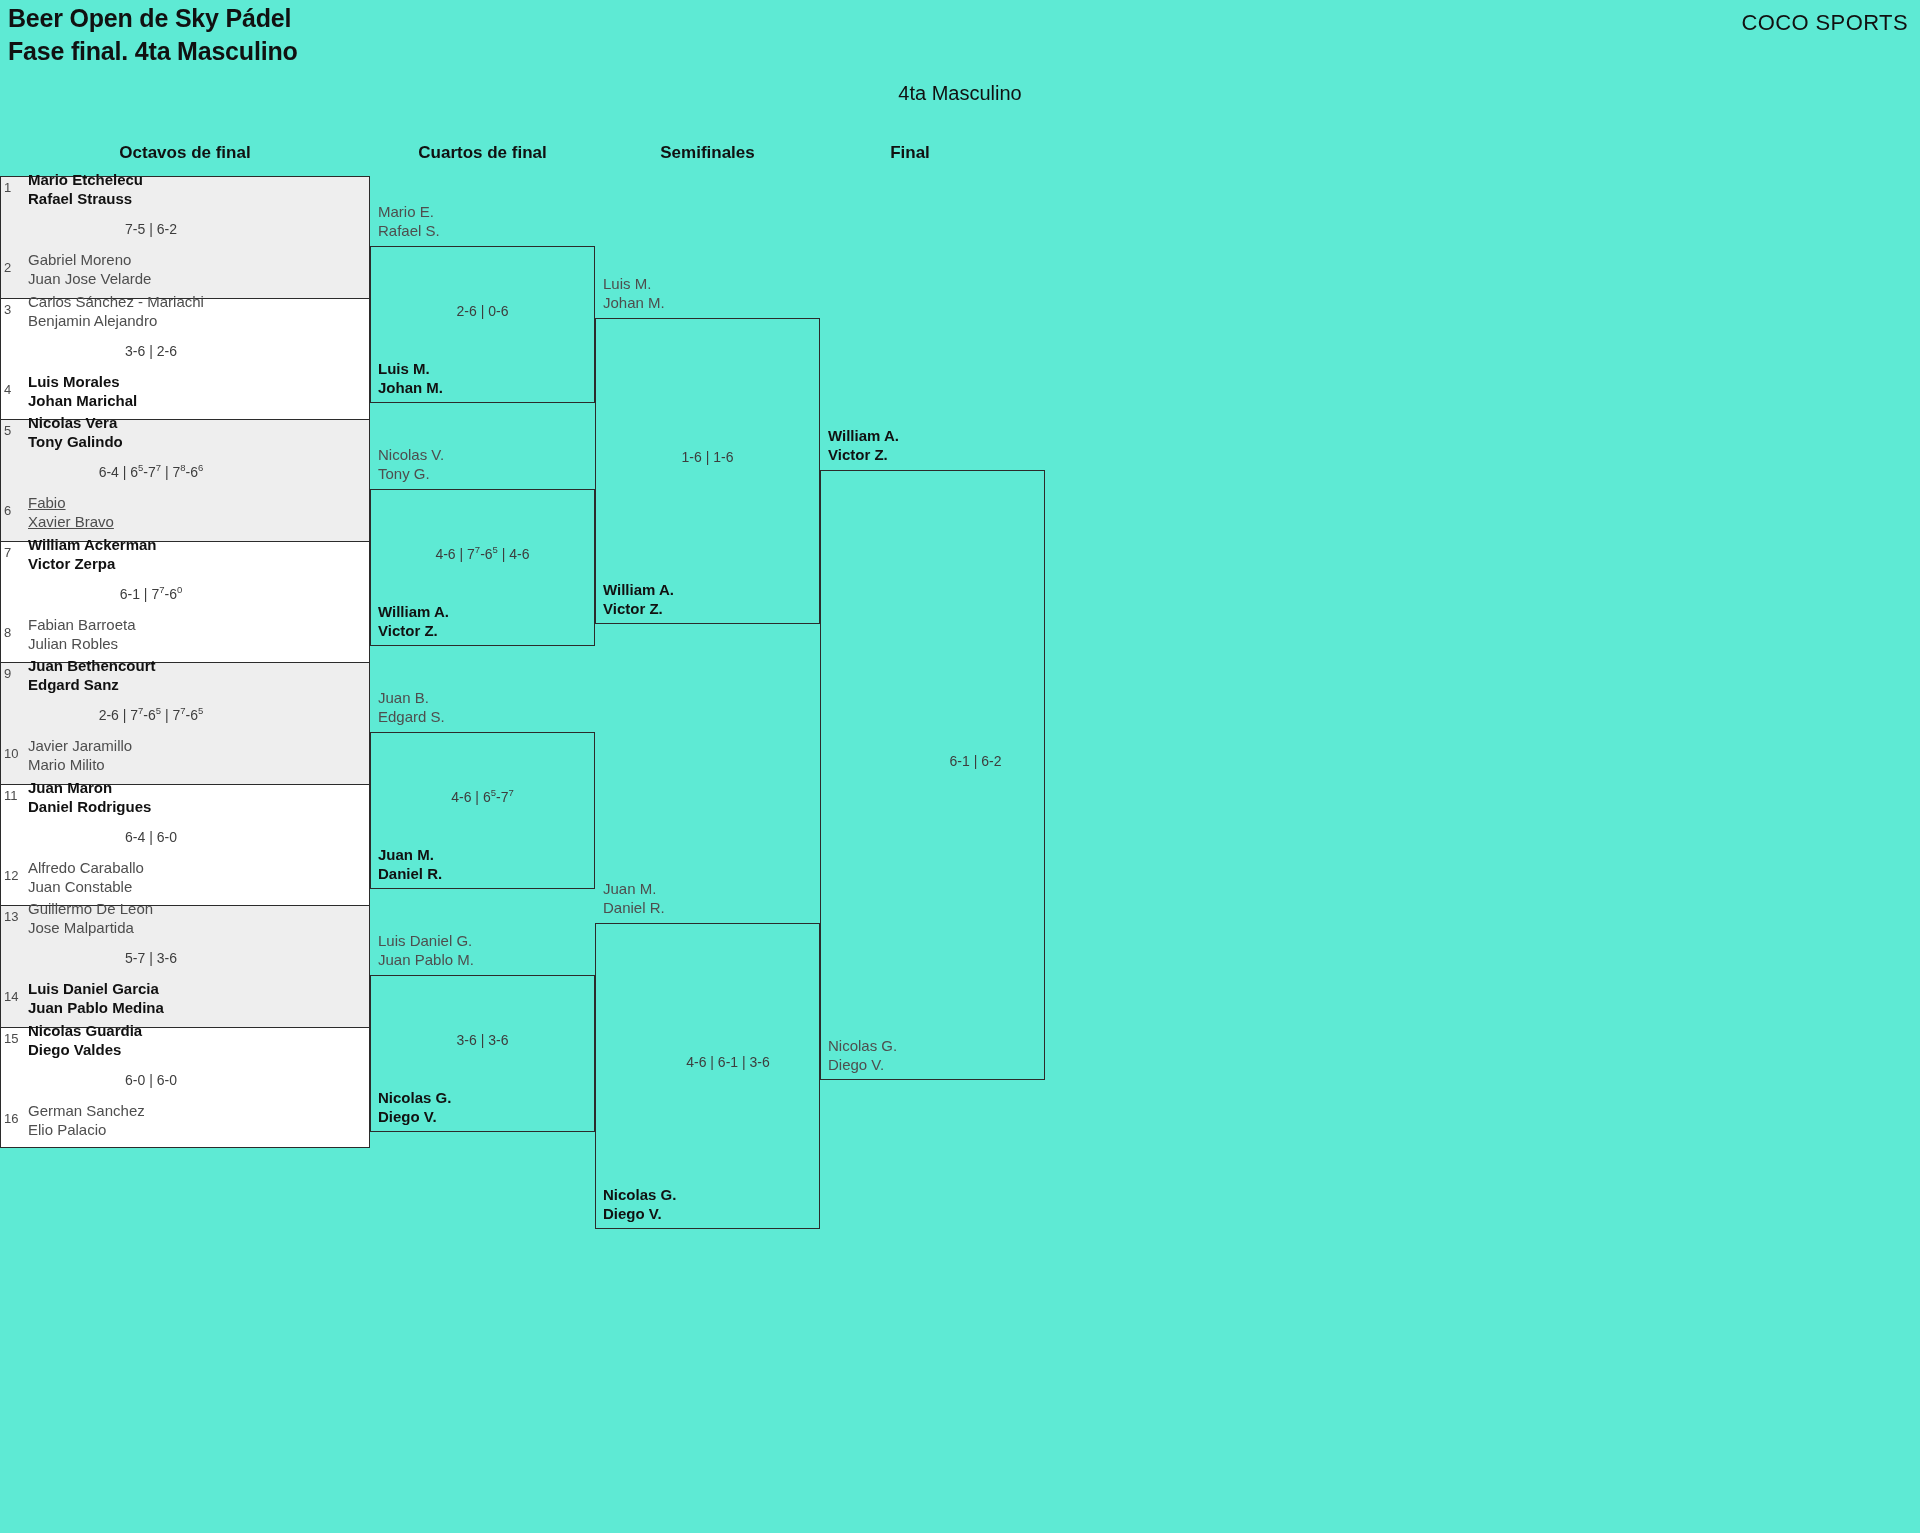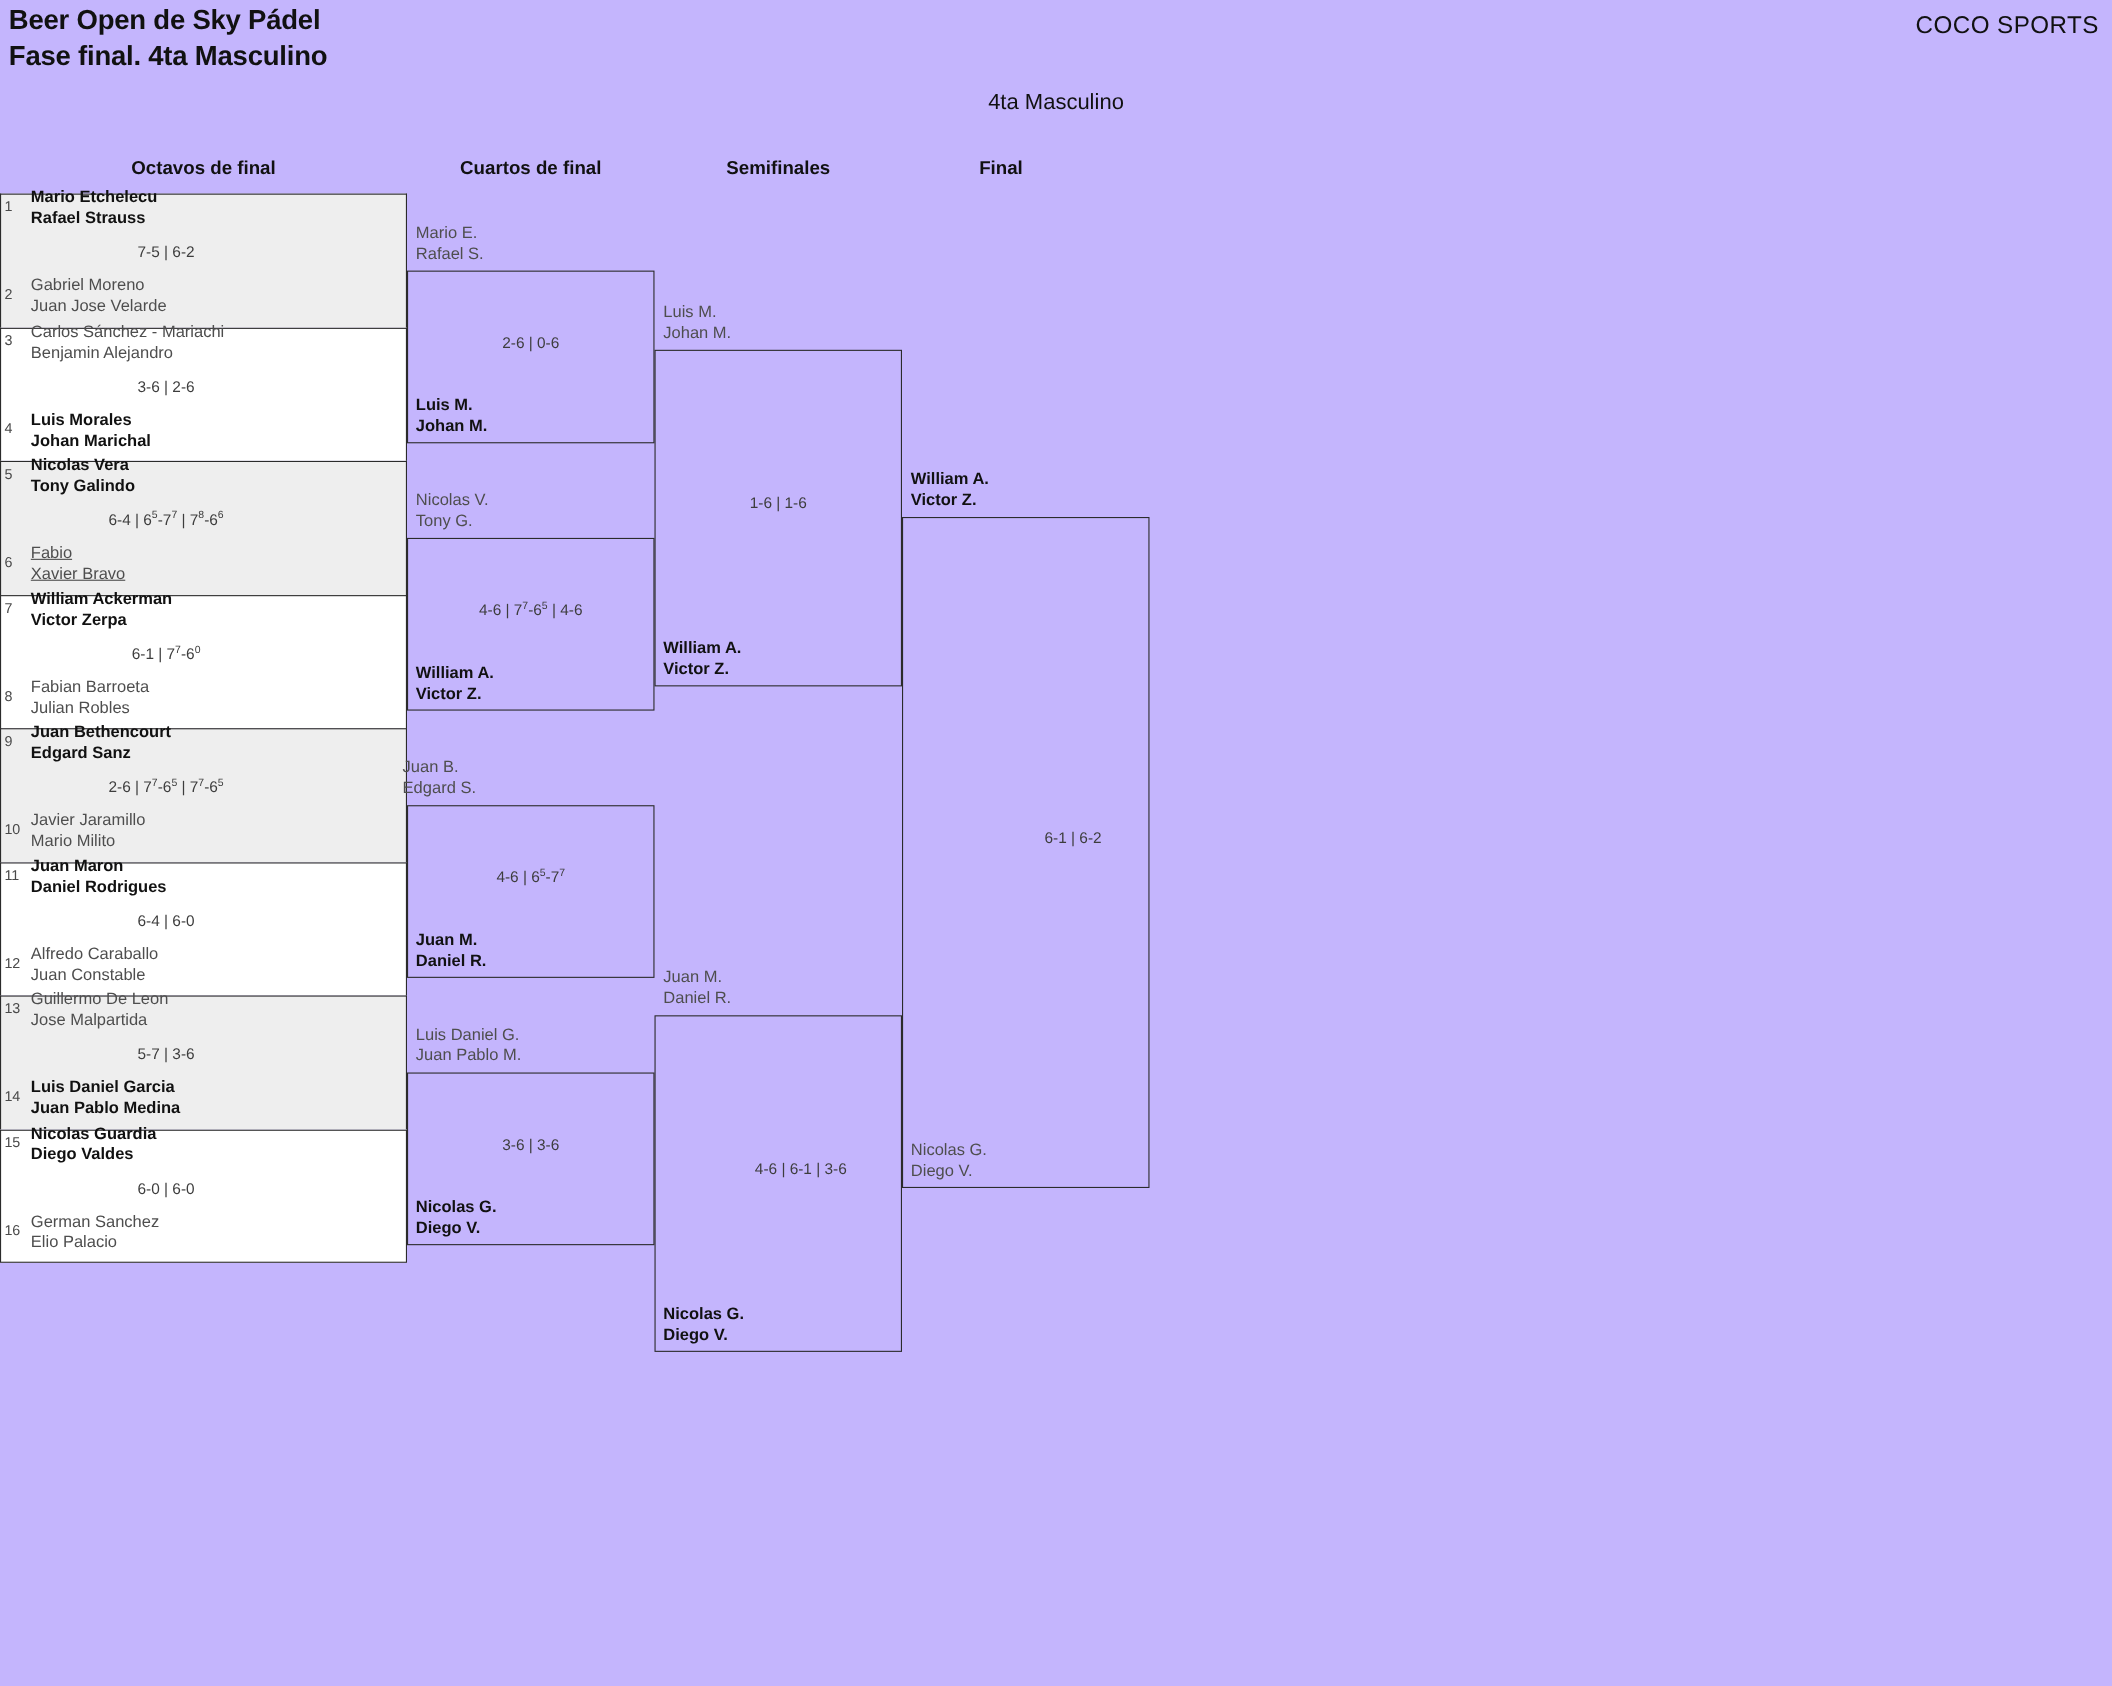--- a/index.html
+++ b/index.html
@@ -11,21 +11,21 @@
   body {
     font-family: "Liberation Sans", sans-serif;
     color: #1a1a1a;
     -webkit-font-smoothing: antialiased;
   }
   #page {
     position: relative;
     width: 1920px;
     height: 1533px;
     overflow: hidden;
-    background: #c4b5fd;
+    background: #5eead4;
   }
 
   
   #header-title {
     position: absolute;
     left: 8px;
     top: 2px;
     font-size: 25px;
     font-weight: 700;
     line-height: 1.3;
@@ -226,21 +226,21 @@
       <div class="adv-team winner" style="left: 378px; top: 359px;">Luis M.
 Johan M.</div>
       <div class="conn-score" style="left: 370px; width: 225px; top: 302.5px;">2-6 | 0-6</div>
       <div class="conn" style="left: 370px; top: 489px; width: 225px; height: 157px;"></div>
       <div class="adv-team loser" style="left: 378px; top: 445px;">Nicolas V.
 Tony G.</div>
       <div class="adv-team winner" style="left: 378px; top: 602px;">William A.
 Victor Z.</div>
       <div class="conn-score" style="left: 370px; width: 225px; top: 545.5px;">4-6 | 7<sup>7</sup>-6<sup>5</sup> | 4-6</div>
       <div class="conn" style="left: 370px; top: 732px; width: 225px; height: 157px;"></div>
-      <div class="adv-team loser" style="left: 366px; top: 688px;">Juan B.
+      <div class="adv-team loser" style="left: 378px; top: 688px;">Juan B.
 Edgard S.</div>
       <div class="adv-team winner" style="left: 378px; top: 845px;">Juan M.
 Daniel R.</div>
       <div class="conn-score" style="left: 370px; width: 225px; top: 788.5px;">4-6 | 6<sup>5</sup>-7<sup>7</sup></div>
       <div class="conn" style="left: 370px; top: 975px; width: 225px; height: 157px;"></div>
       <div class="adv-team loser" style="left: 378px; top: 931px;">Luis Daniel G.
 Juan Pablo M.</div>
       <div class="adv-team winner" style="left: 378px; top: 1088px;">Nicolas G.
 Diego V.</div>
       <div class="conn-score" style="left: 370px; width: 225px; top: 1031.5px;">3-6 | 3-6</div>

